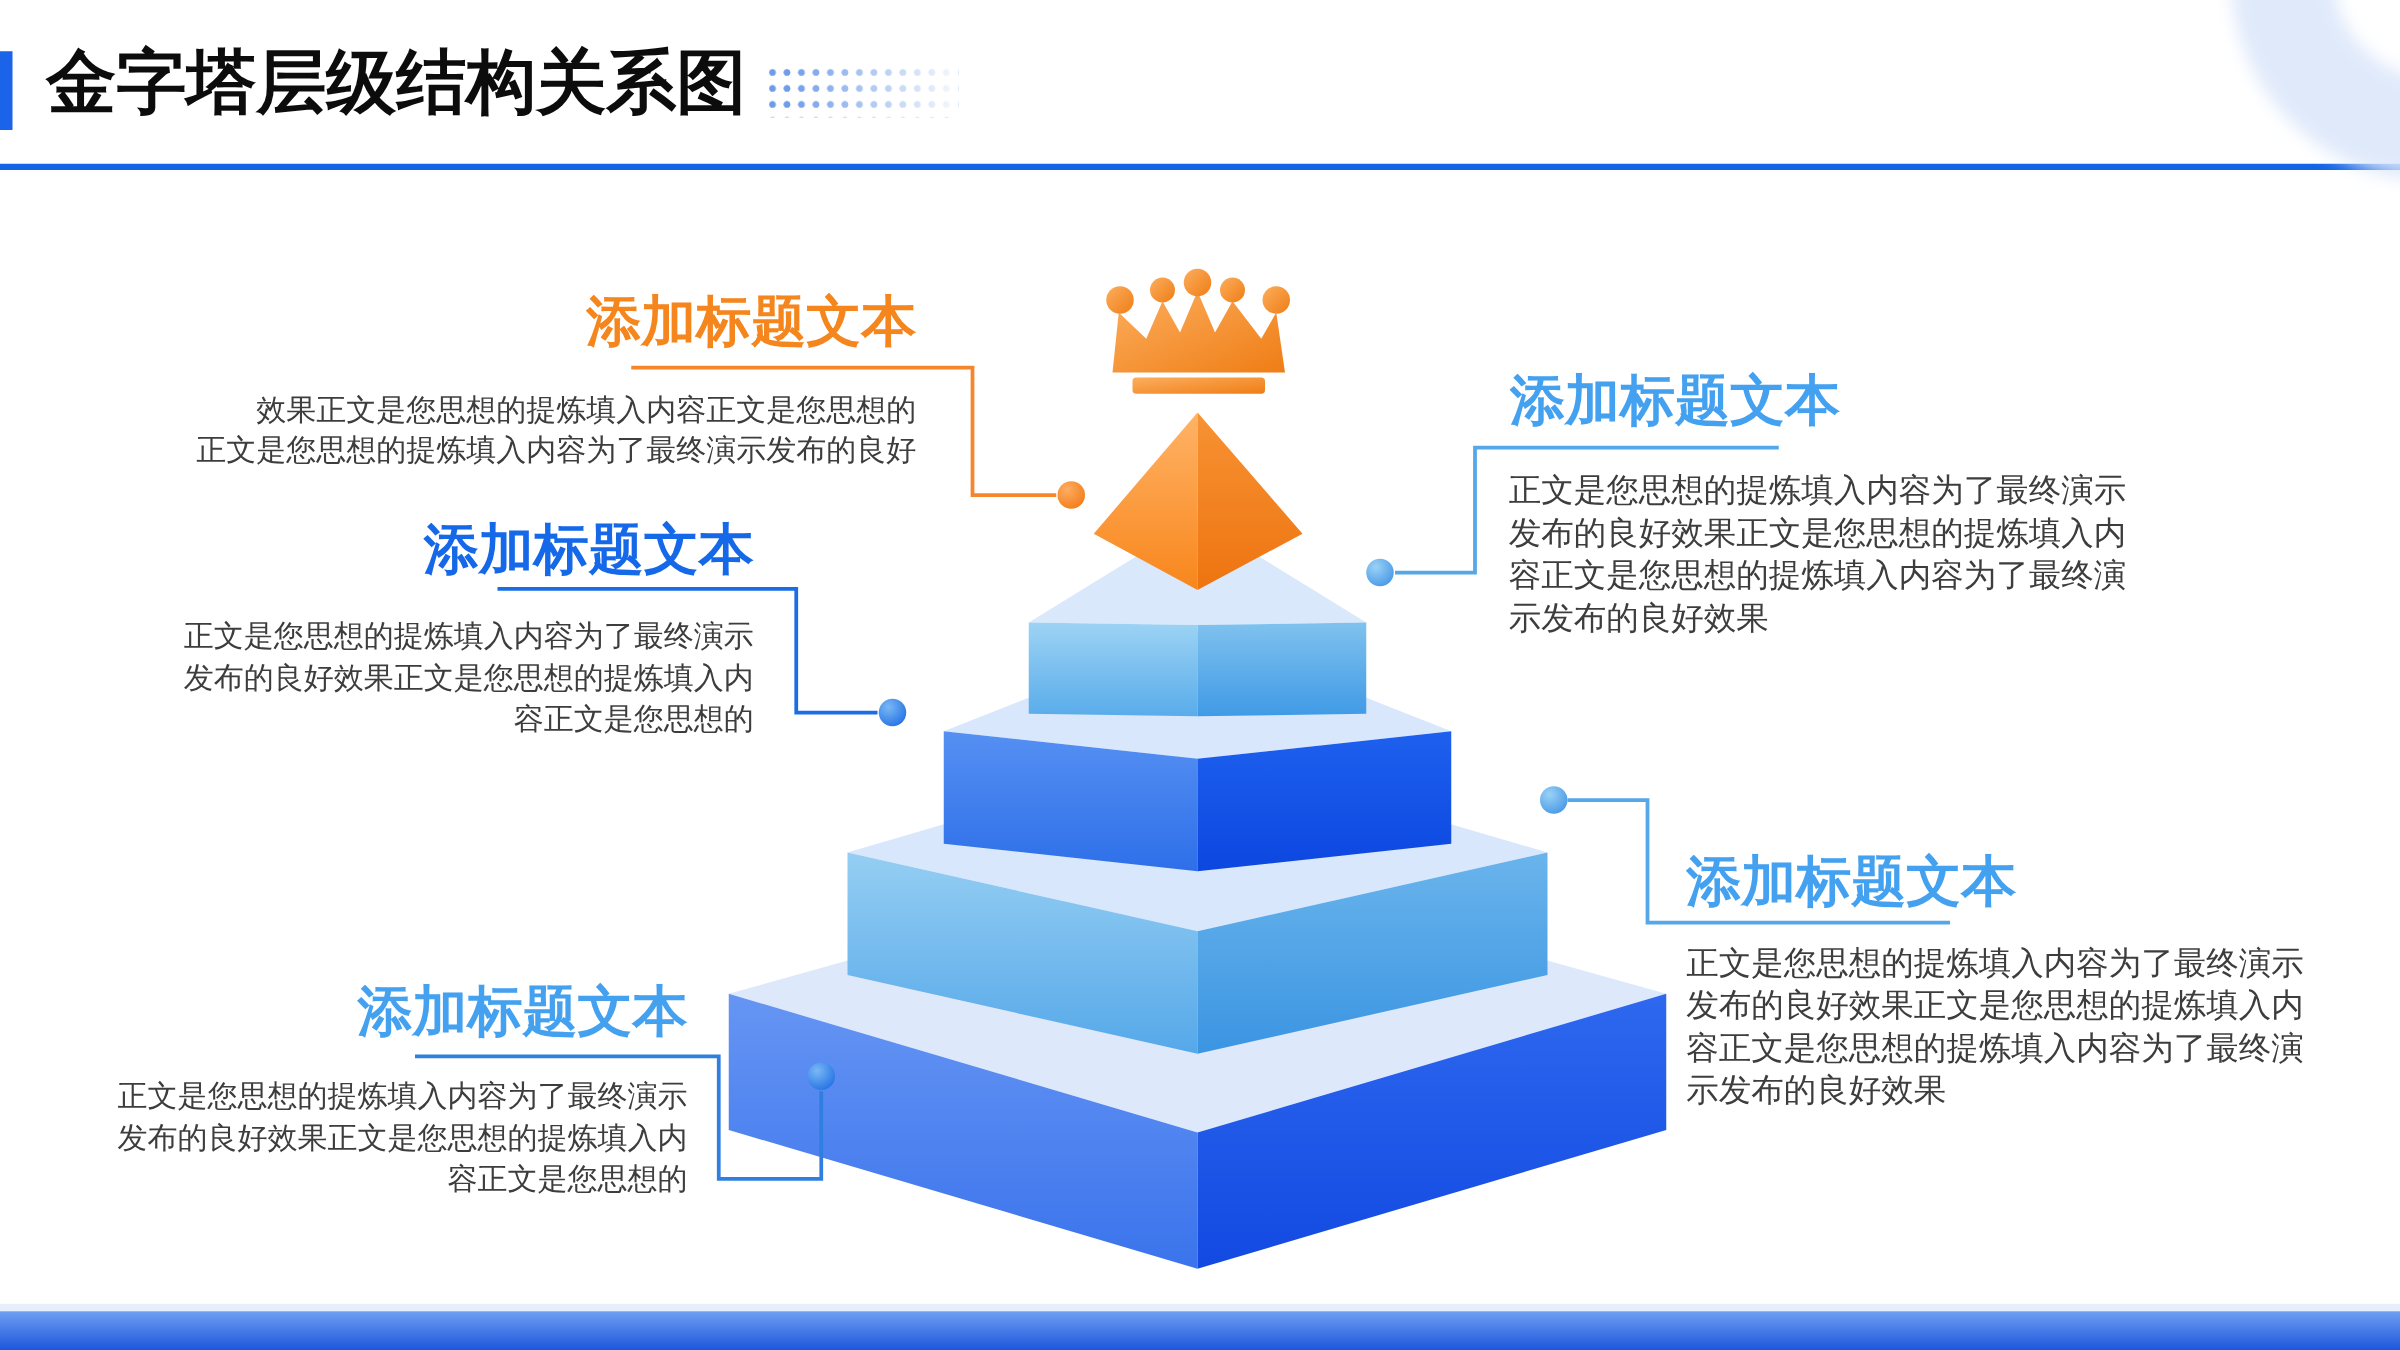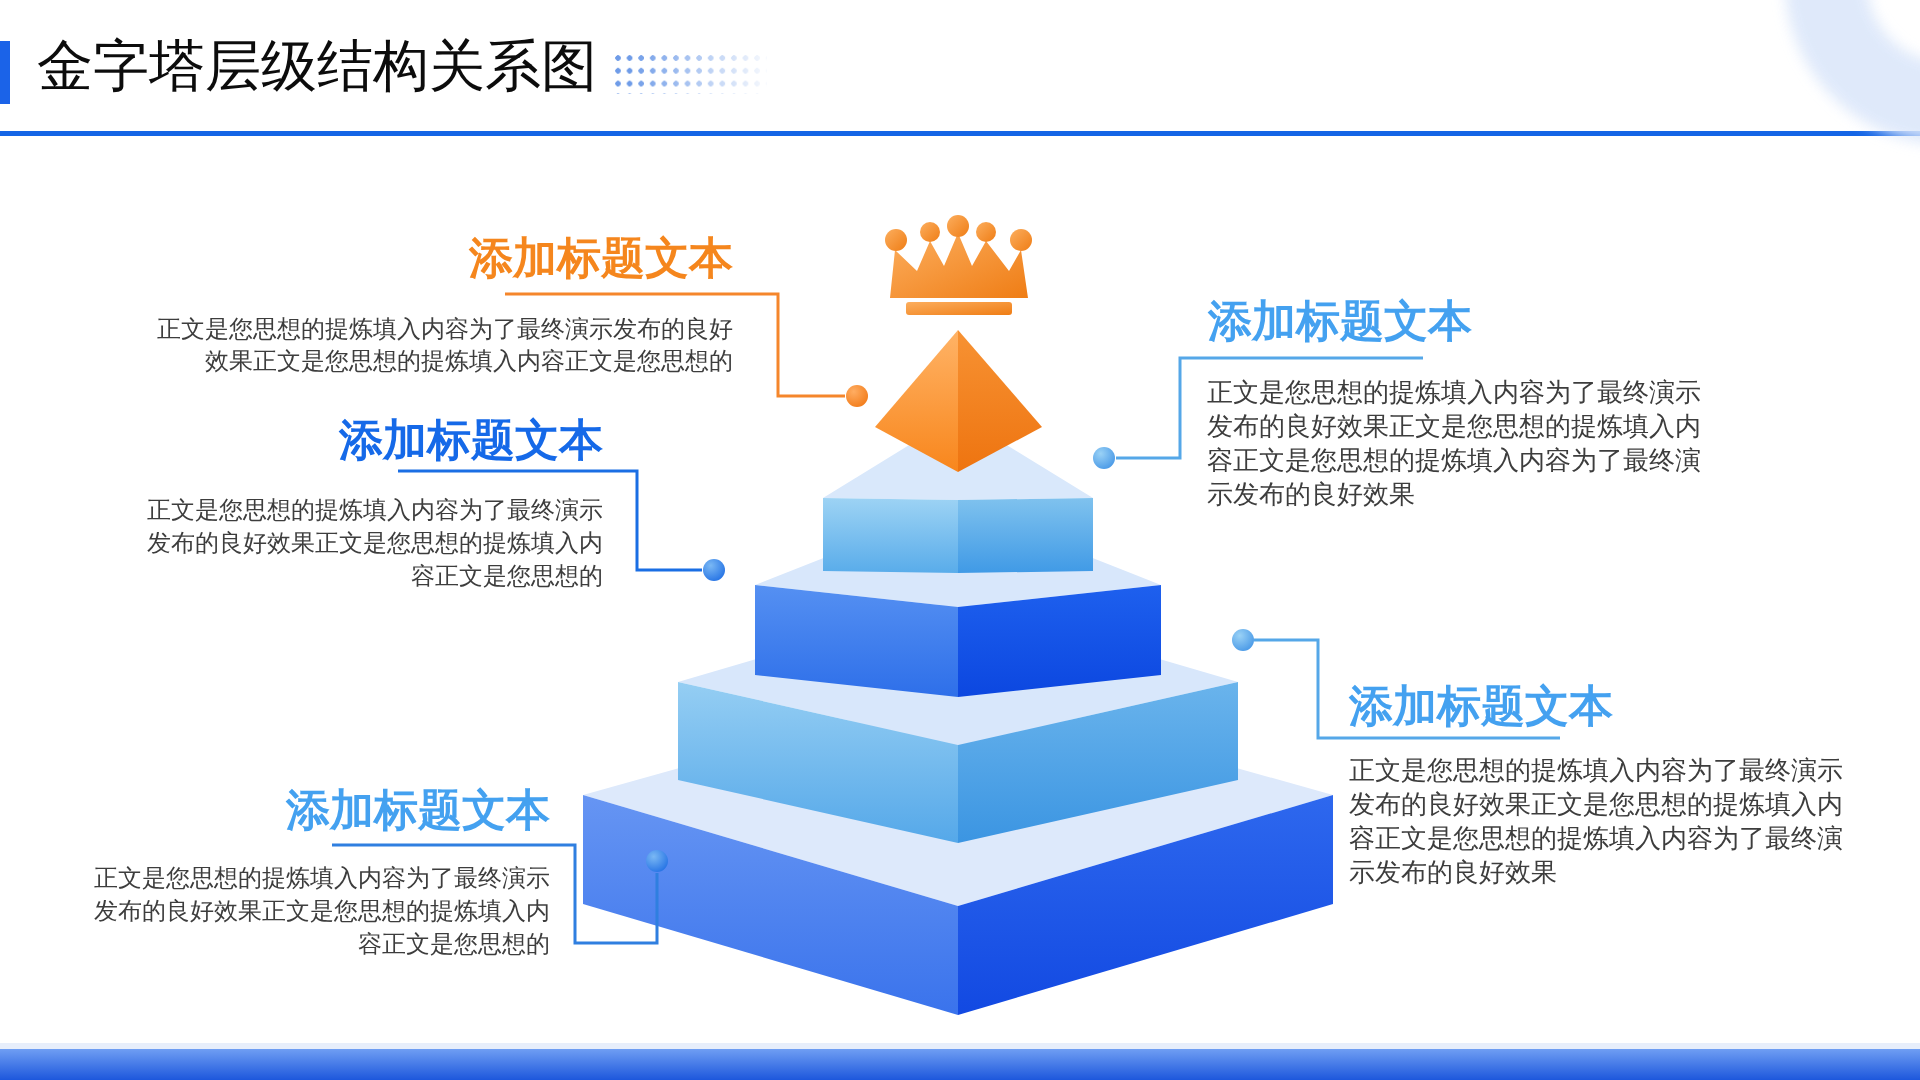--- a/index.html
+++ b/index.html
@@ -1,21 +1,21 @@
 <!DOCTYPE html>
 <html><head>
 <meta charset="utf-8">
 <style>
   html,body{margin:0;padding:0;}
   body{width:1920px;height:1080px;overflow:hidden;background:#ffffff;
        font-family:"Liberation Sans","DejaVu Sans",sans-serif;position:relative;}
   .abs{position:absolute;}
   
   .header-bar{left:0;top:41px;width:10px;height:63px;background:#1b63e8;}
-  .page-title{left:37px;top:28px;font-size:56px;font-weight:400;color:#0c0c0c;
+  .page-title{left:37px;top:28px;font-size:56px;font-weight:700;color:#0c0c0c;
               letter-spacing:0px;line-height:76px;white-space:nowrap;}
   .header-rule{left:0;top:131px;width:1920px;height:5px;background:#1465e6;}
   .dots-deco{left:615px;top:55px;width:152px;height:39px;
       background-image:radial-gradient(circle at 3px 3px,#6f9ce8 2.5px,rgba(255,255,255,0) 3px);
       background-size:11.6px 12.8px;}
   .dots-deco:after{content:'';position:absolute;inset:0;
       background:linear-gradient(to right,rgba(255,255,255,0) 10%,rgba(255,255,255,.95) 100%);}
   
   .co-title{font-size:44px;font-weight:800;line-height:40px;white-space:nowrap;}
   .co-body{color:#3d3d3d;}
@@ -149,22 +149,22 @@
   </g>
   <circle cx="857" cy="396" r="11" fill="url(#gDotOrange)"></circle>
   <circle cx="714" cy="570" r="11" fill="url(#gDotBlue)"></circle>
   <circle cx="657" cy="861" r="11" fill="url(#gDotBlue)"></circle>
   <circle cx="1104" cy="458" r="11" fill="url(#gDotSky)"></circle>
   <circle cx="1243" cy="640" r="11" fill="url(#gDotSky)"></circle>
 </svg>
 
 <div class="abs co-title t-orange ta-r" style="left:433px;top:238px;width:300px;">添加标题文本</div>
 <div class="abs co-body left-body" style="left:150px;top:313px;width:583px;">
+  <div>效果正文是您思想的提炼填入内容正文是您思想的</div>
   <div>正文是您思想的提炼填入内容为了最终演示发布的良好</div>
-  <div>效果正文是您思想的提炼填入内容正文是您思想的</div>
 </div>
 
 <div class="abs co-title t-blue ta-r" style="left:303px;top:420px;width:300px;">添加标题文本</div>
 <div class="abs co-body left-body" style="left:140px;top:493px;width:463px;line-height:33px;">
   <div>正文是您思想的提炼填入内容为了最终演示</div>
   <div>发布的良好效果正文是您思想的提炼填入内</div>
   <div>容正文是您思想的</div>
 </div>
 
 <div class="abs co-title t-sky ta-r" style="left:250px;top:790px;width:300px;">添加标题文本</div>

